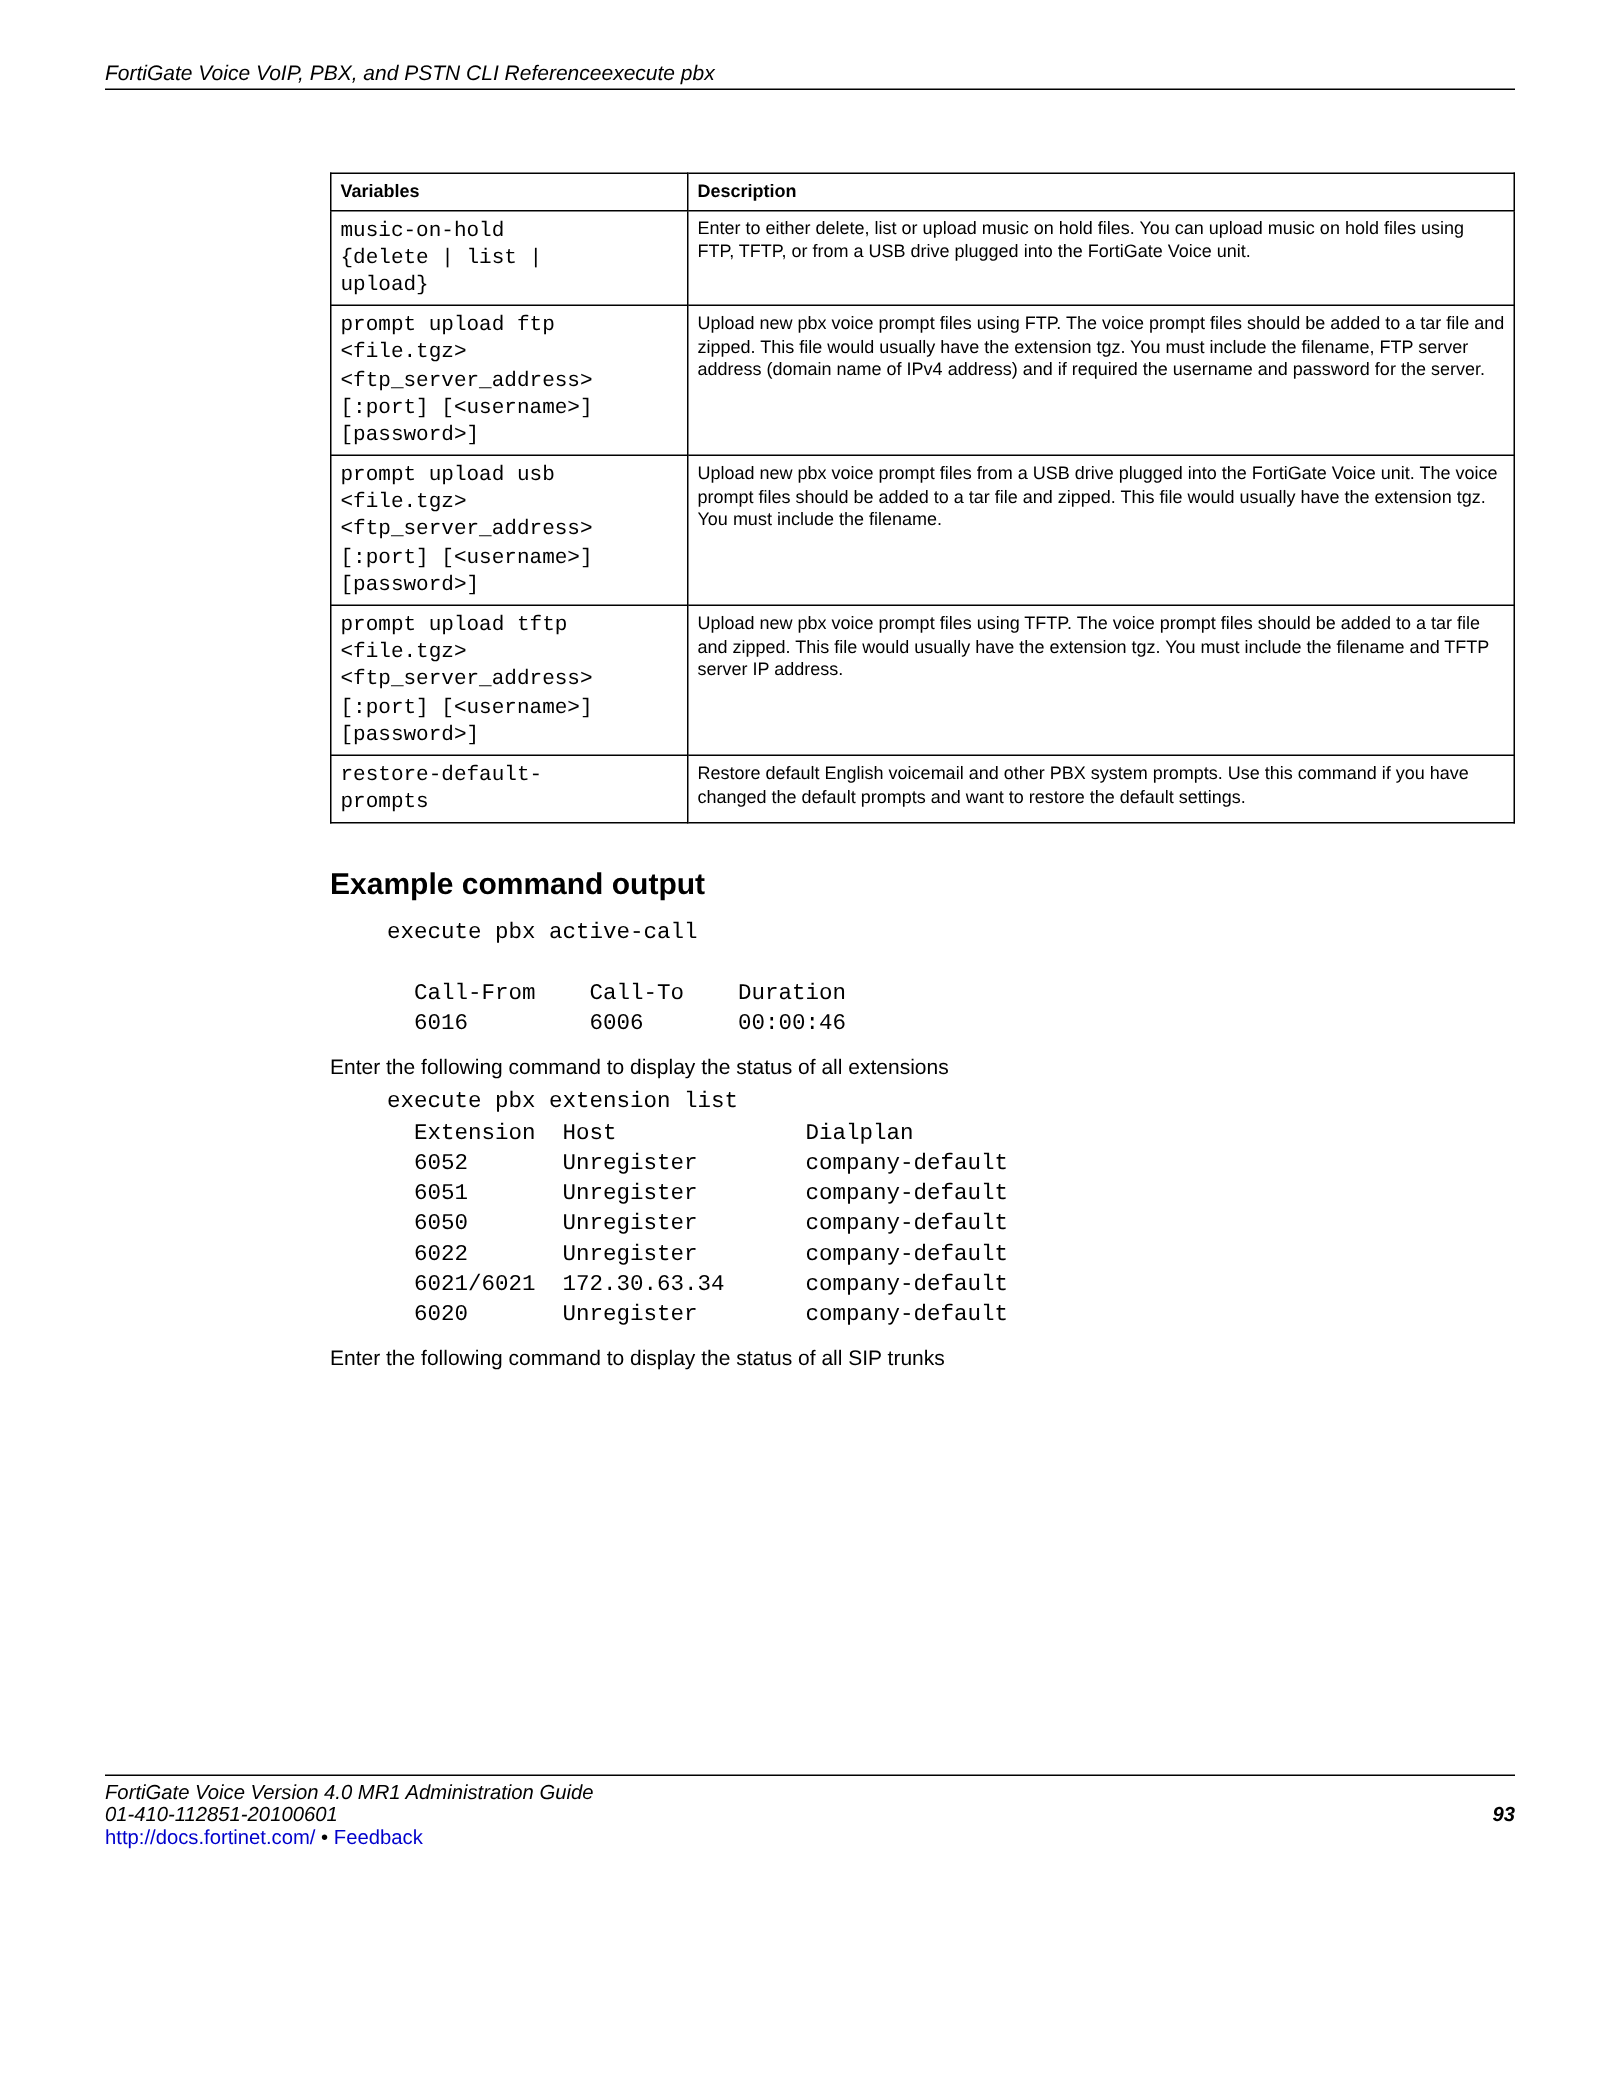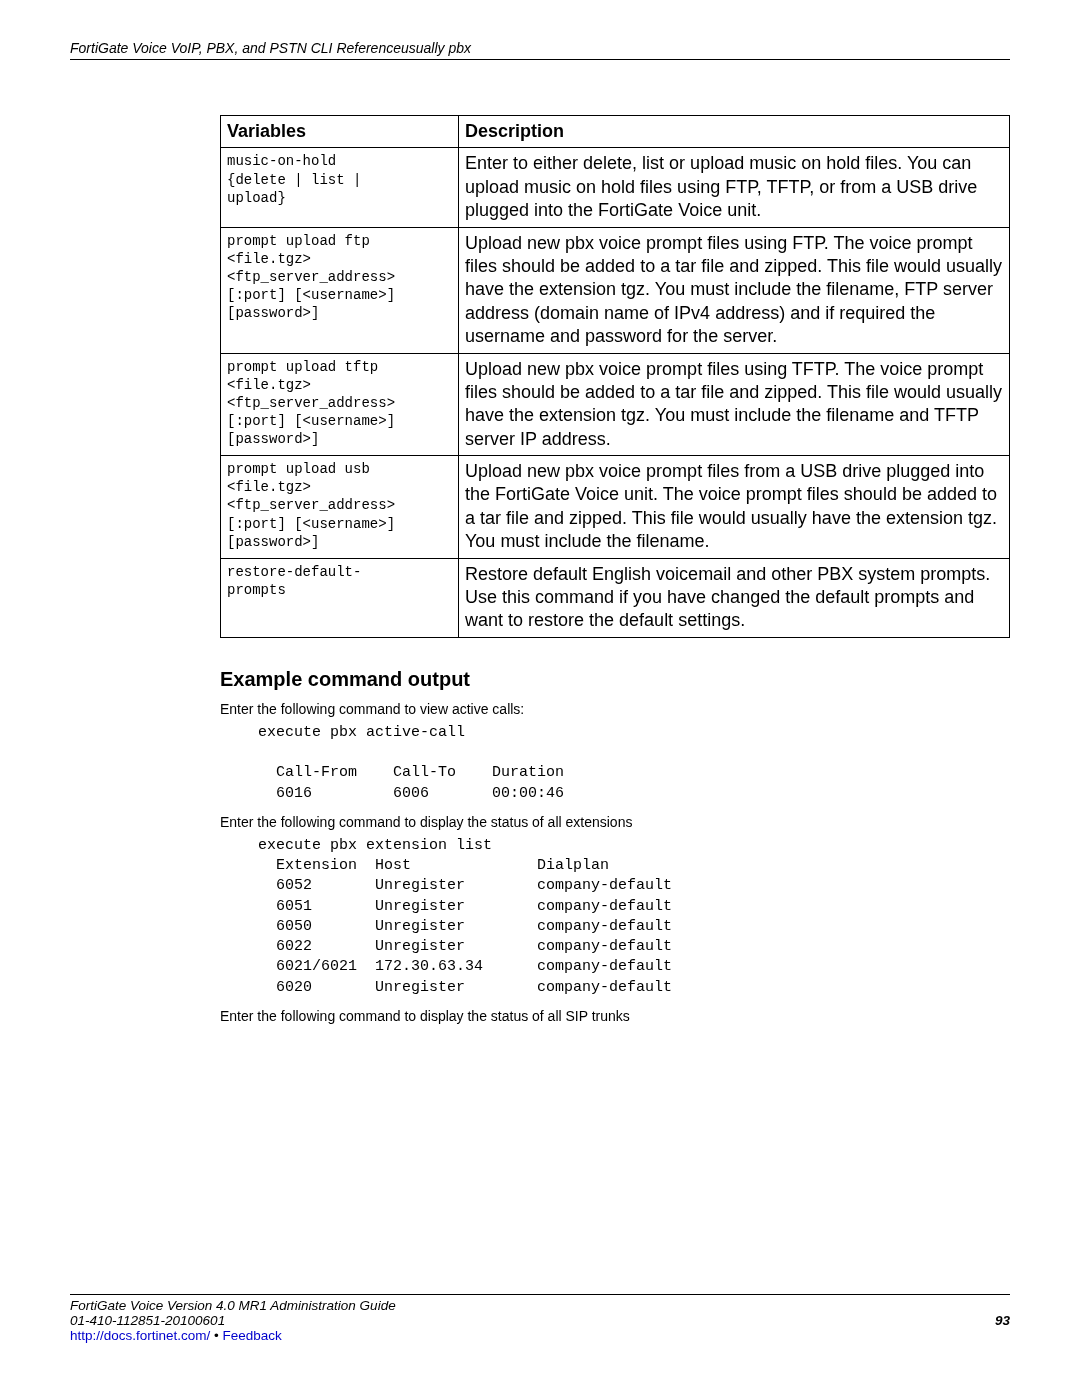--- a/index.html
+++ b/index.html
@@ -27,21 +27,21 @@
   table.ref {
     border-collapse: collapse;
     width: 100%;
     margin-bottom: 30px;
   }
   table.ref th, table.ref td {
     border: 1px solid #000;
     padding: 4px 6px;
     vertical-align: top;
     text-align: left;
-    font-size: 18px;
+    font-size: 12px;
     line-height: 1.3;
   }
   table.ref th {
     font-weight: bold;
   }
   table.ref td.var {
     font-family: "Courier New", Courier, monospace;
     white-space: pre;
     width: 225px;
     font-size: 14px;
@@ -86,21 +86,21 @@
   }
   .footer .links {
     font-style: normal;
   }
 </style>
 </head>
 <body>
 
 <div class="header">
   <span>FortiGate Voice VoIP, PBX, and PSTN CLI Reference</span>
-  <span>usually pbx</span>
+  <span>execute pbx</span>
 </div>
 
 <div class="content">
 
   <table class="ref">
     <thead>
       <tr>
         <th>Variables</th>
         <th>Description</th>
       </tr>
@@ -114,46 +114,45 @@
       </tr>
       <tr>
         <td class="var">prompt upload ftp
 &lt;file.tgz&gt;
 &lt;ftp_server_address&gt;
 [:port] [&lt;username&gt;]
 [password&gt;]</td>
         <td>Upload new pbx voice prompt files using FTP. The voice prompt files should be added to a tar file and zipped. This file would usually have the extension tgz. You must include the filename, FTP server address (domain name of IPv4 address) and if required the username and password for the server.</td>
       </tr>
       <tr>
+        <td class="var">prompt upload usb
+&lt;file.tgz&gt;
+&lt;ftp_server_address&gt;
+[:port] [&lt;username&gt;]
+[password&gt;]</td>
+        <td>Upload new pbx voice prompt files from a USB drive plugged into the FortiGate Voice unit. The voice prompt files should be added to a tar file and zipped. This file would usually have the extension tgz. You must include the filename.</td>
+      </tr>
+      <tr>
         <td class="var">prompt upload tftp
 &lt;file.tgz&gt;
 &lt;ftp_server_address&gt;
 [:port] [&lt;username&gt;]
 [password&gt;]</td>
         <td>Upload new pbx voice prompt files using TFTP. The voice prompt files should be added to a tar file and zipped. This file would usually have the extension tgz. You must include the filename and TFTP server IP address.</td>
-      </tr>
-      <tr>
-        <td class="var">prompt upload usb
-&lt;file.tgz&gt;
-&lt;ftp_server_address&gt;
-[:port] [&lt;username&gt;]
-[password&gt;]</td>
-        <td>Upload new pbx voice prompt files from a USB drive plugged into the FortiGate Voice unit. The voice prompt files should be added to a tar file and zipped. This file would usually have the extension tgz. You must include the filename.</td>
       </tr>
       <tr>
         <td class="var">restore-default-
 prompts</td>
         <td>Restore default English voicemail and other PBX system prompts. Use this command if you have changed the default prompts and want to restore the default settings.</td>
       </tr>
     </tbody>
   </table>
 
   <h3 class="section">Example command output</h3>
 
-  <p class="intro">Enter the following command to view active calls:</p>
   <pre class="code">execute pbx active-call
 
   Call-From    Call-To    Duration
   6016         6006       00:00:46</pre>
 
   <p class="intro">Enter the following command to display the status of all extensions</p>
   <pre class="code">execute pbx extension list
   Extension  Host              Dialplan
   6052       Unregister        company-default
   6051       Unregister        company-default

